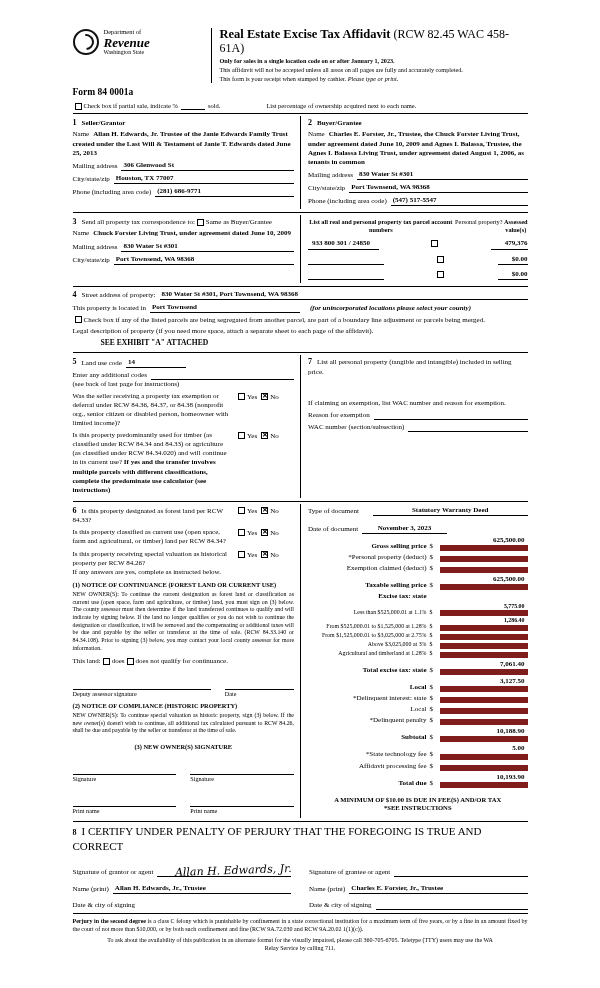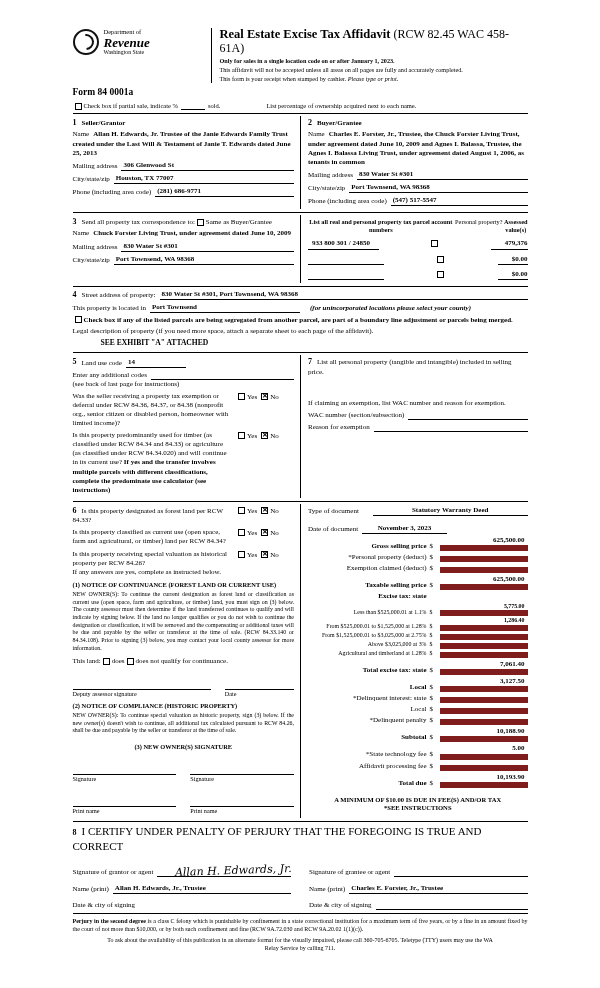--- a/index.html
+++ b/index.html
@@ -228,21 +228,21 @@
     <div class="fr" style="margin-top:1px;">
       <span class="secnum">4</span>
       <span class="fl">Street address of property:</span>
       <span class="fv">830 Water St #301, Port Townsend, WA  98368</span>
     </div>
     <div class="fr">
       <span class="fl">This property is located in</span>
       <span class="fv" style="max-width:150px;">Port Townsend</span>
       <span class="i b" style="padding-left:10px;">(for unincorporated locations please select your county)</span>
     </div>
-    <div style="margin-top:3px; display:flex; align-items:flex-start;font-weight:bold;">
+    <div style="margin-top:3px; display:flex; align-items:flex-start;">
       <span class="cbox"></span>
       <span>Check box if any of the listed parcels are being segregated from another parcel, are part of a boundary line adjustment or parcels being merged.</span>
     </div>
     <div style="margin-top:2px;">Legal description of property (if you need more space, attach a separate sheet to each page of the affidavit).</div>
     <div class="b" style="margin:2px 0 1px 28px; font-size:7.6px;">SEE EXHIBIT "A" ATTACHED</div>
   </div>
 
   <div class="sec two-col">
     <div class="col">
       <div class="fr" style="margin-top:0;">
@@ -269,25 +269,25 @@
         </span>
       </div>
     </div>
     <div class="col r">
       <div class="q" style="margin-top:0;">
         <span class="qt"><span class="secnum">7</span><span>List all personal property (tangible and intangible) included in selling price.</span></span>
       </div>
       <div style="height:22px;"></div>
       <div>If claiming an exemption, list WAC number and reason for exemption.</div>
       <div class="fr">
+          <span class="fl">Reason for exemption</span>
+          <span class="fill"></span>
+        </div>
+      <div class="fr">
           <span class="fl">WAC number (section/subsection)</span>
-          <span class="fill"></span>
-        </div>
-      <div class="fr">
-          <span class="fl">Reason for exemption</span>
           <span class="fill"></span>
         </div>
     </div>
   </div>
 
   <div class="sec two-col">
     <div class="col">
       <div class="q" style="margin-top:0;">
         <span class="qt"><span class="secnum">6</span><span>Is this property designated as forest land per RCW 84.33?</span></span>
         <span class="yn">

